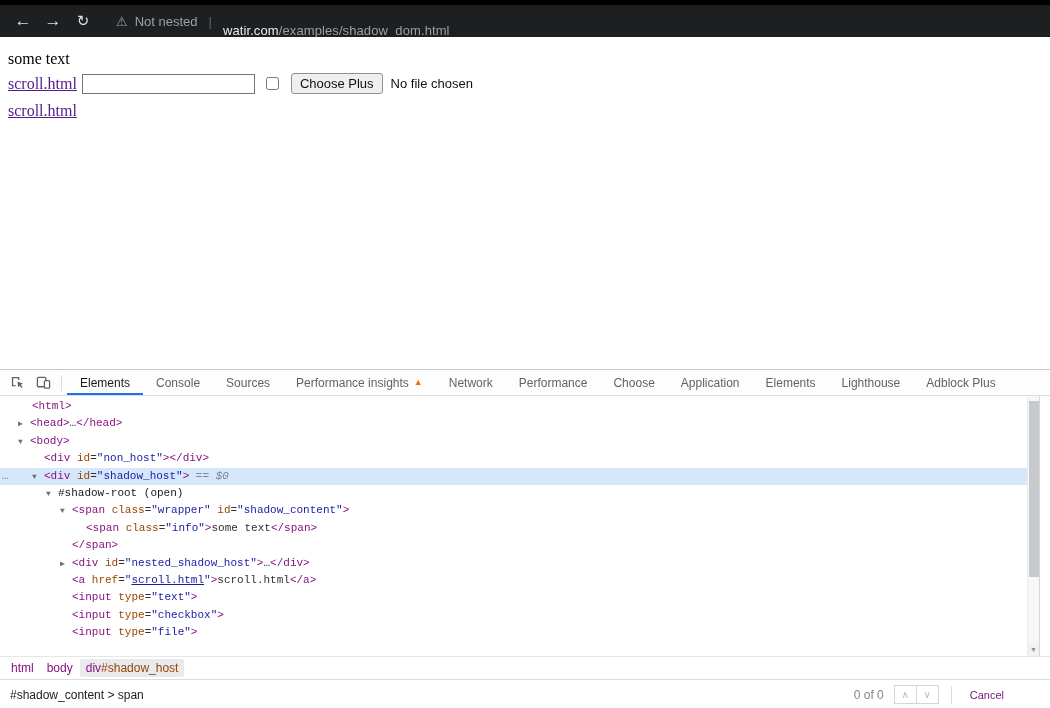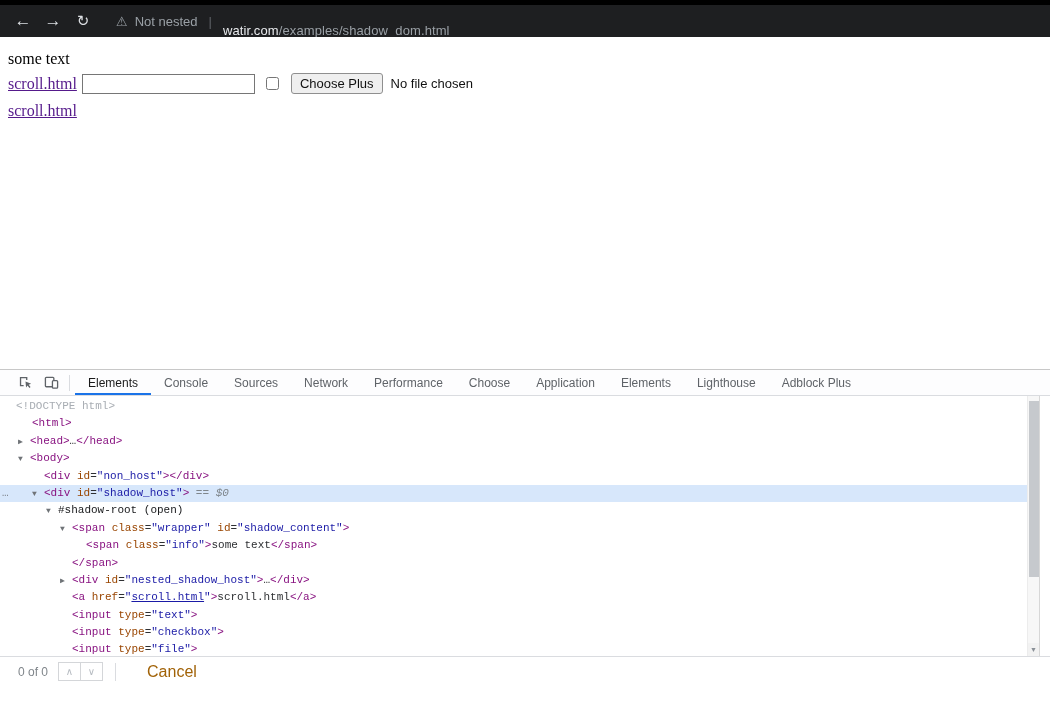--- a/index.html
+++ b/index.html
@@ -31,21 +31,21 @@
   .pg-check{width:13px;height:13px;margin-left:11px;}
   .file-btn{margin-left:9px;font-family:"Liberation Sans",sans-serif;font-size:13px;
     background:#efefef;border:1px solid #8f8f8f;border-radius:3px;padding:2px 8px;color:#111;cursor:pointer;}
   .file-status{margin-left:8px;font-family:"Liberation Sans",sans-serif;font-size:13px;color:#111;}
   .pg-link-2{display:inline-block;margin-top:6px;}
 
   
   .devtools{position:absolute;top:369px;left:0;right:0;bottom:0;background:#fff;
     border-top:1px solid #c8c8c8;box-sizing:border-box;}
   .dt-tabbar{height:26px;border-bottom:1px solid #dadce0;display:flex;align-items:center;
-    box-sizing:border-box;background:#fdfdfe;padding-left:12px;}
+    box-sizing:border-box;background:#fdfdfe;padding-left:4px;}
   .dt-icon{width:26px;height:25px;display:flex;align-items:center;justify-content:center;cursor:pointer;}
   .dt-sep{width:1px;height:16px;background:#dadce0;margin:0 5px;}
   .dt-tabs{display:flex;height:25px;}
   .dt-tab{padding:0 13px;font-size:12px;color:#5f6368;height:25px;display:flex;
     align-items:center;gap:5px;cursor:pointer;white-space:nowrap;}
   .dt-tab.active{color:#1a1a1a;box-shadow:inset 0 -2px 0 #1a73e8;}
   .tab-icon{color:#e8710a;font-size:9px;line-height:1;}
 
   .dt-tree-wrap{position:relative;height:260px;overflow:hidden;background:#fff;}
   .dt-tree{position:absolute;top:2px;left:0;right:23px;
@@ -81,22 +81,22 @@
   .dt-find{height:30px;border-top:1px solid #dadce0;display:flex;align-items:center;
     box-sizing:border-box;padding-left:8px;background:#fff;}
   .find-input{flex:1;border:none;outline:none;font-size:12px;
     font-family:"Liberation Sans",sans-serif;color:#202124;background:transparent;}
   .find-matches{color:#80868b;font-size:12px;margin:0 10px;white-space:nowrap;}
   .chev-group{display:flex;}
   .chev{width:23px;height:19px;border:1px solid #d4d6d9;background:#fff;color:#b6bbc1;
     font-size:10px;line-height:1;padding:0;cursor:default;}
   .chev + .chev{margin-left:-1px;}
   .find-div{width:1px;height:18px;background:#dadce0;margin:0 12px;}
-  .find-cancel{border:none;background:none;color:#a16207;font-size:16px;
-    margin-right:40px;padding:2px 6px;cursor:pointer;white-space:nowrap;margin-left:13px;}
+  .find-cancel{border:none;background:none;color:#701a75;font-size:11px;
+    margin-right:40px;padding:2px 6px;cursor:pointer;white-space:nowrap;}
 </style>
 </head>
 <body>
 
 <div class="browser-bar">
   <div class="nav-btn">
     <span>←</span>
   </div>
   <div class="nav-btn">
     <span>→</span>
@@ -146,20 +146,24 @@
         <div class="dt-tab active">
           <span>Elements</span>
         </div>
         <div class="dt-tab">
           <span>Console</span>
         </div>
         <div class="dt-tab">
           <span>Sources</span>
         </div>
         <div class="dt-tab">
+          <span>Performance insights</span>
+          <span class="tab-icon">▲</span>
+        </div>
+        <div class="dt-tab">
           <span>Network</span>
         </div>
         <div class="dt-tab">
           <span>Performance</span>
         </div>
         <div class="dt-tab">
           <span>Choose</span>
         </div>
         <div class="dt-tab">
           <span>Application</span>
@@ -171,21 +175,20 @@
           <span>Lighthouse</span>
         </div>
         <div class="dt-tab">
           <span>Adblock Plus</span>
         </div>
       </div>
   </div>
 
   <div class="dt-tree-wrap">
     <div class="dt-tree">
-        <div class="tree-row" style="padding-left: 16px;"><span class="tk-doctype">&lt;!DOCTYPE html&gt;</span></div>
         <div class="tree-row" style="padding-left: 32px;"><span class="tk-tag">&lt;html&gt;</span></div>
         <div class="tree-row" style="padding-left: 30px;"><span class="arrow" style="left: 18px;">▶</span><span class="tk-tag">&lt;head&gt;</span><span class="tk-text">…</span><span class="tk-tag">&lt;/head&gt;</span></div>
         <div class="tree-row" style="padding-left: 30px;"><span class="arrow" style="left: 18px;">▼</span><span class="tk-tag">&lt;body&gt;</span></div>
         <div class="tree-row" style="padding-left: 44px;"><span class="tk-tag">&lt;div</span><span class="tk-text"> </span><span class="tk-attr">id</span><span class="tk-text">=</span><span class="tk-val">"non_host"</span><span class="tk-tag">&gt;&lt;/div&gt;</span></div>
         <div class="tree-row selected" style="padding-left: 44px;"><span class="gutter">…</span><span class="arrow" style="left: 32px;">▼</span><span class="tk-tag">&lt;div</span><span class="tk-text"> </span><span class="tk-attr">id</span><span class="tk-text">=</span><span class="tk-val">"shadow_host"</span><span class="tk-tag">&gt;</span><span class="tk-meta"> == $0</span></div>
         <div class="tree-row" style="padding-left: 58px;"><span class="arrow" style="left: 46px;">▼</span><span class="tk-shadow">#shadow-root (open)</span></div>
         <div class="tree-row" style="padding-left: 72px;"><span class="arrow" style="left: 60px;">▼</span><span class="tk-tag">&lt;span</span><span class="tk-text"> </span><span class="tk-attr">class</span><span class="tk-text">=</span><span class="tk-val">"wrapper"</span><span class="tk-text"> </span><span class="tk-attr">id</span><span class="tk-text">=</span><span class="tk-val">"shadow_content"</span><span class="tk-tag">&gt;</span></div>
         <div class="tree-row" style="padding-left: 86px;"><span class="tk-tag">&lt;span</span><span class="tk-text"> </span><span class="tk-attr">class</span><span class="tk-text">=</span><span class="tk-val">"info"</span><span class="tk-tag">&gt;</span><span class="tk-text">some text</span><span class="tk-tag">&lt;/span&gt;</span></div>
         <div class="tree-row" style="padding-left: 72px;"><span class="tk-tag">&lt;/span&gt;</span></div>
         <div class="tree-row" style="padding-left: 72px;"><span class="arrow" style="left: 60px;">▶</span><span class="tk-tag">&lt;div</span><span class="tk-text"> </span><span class="tk-attr">id</span><span class="tk-text">=</span><span class="tk-val">"nested_shadow_host"</span><span class="tk-tag">&gt;</span><span class="tk-text">…</span><span class="tk-tag">&lt;/div&gt;</span></div>
@@ -194,22 +197,28 @@
         <div class="tree-row" style="padding-left: 72px;"><span class="tk-tag">&lt;input</span><span class="tk-text"> </span><span class="tk-attr">type</span><span class="tk-text">=</span><span class="tk-val">"checkbox"</span><span class="tk-tag">&gt;</span></div>
         <div class="tree-row" style="padding-left: 72px;"><span class="tk-tag">&lt;input</span><span class="tk-text"> </span><span class="tk-attr">type</span><span class="tk-text">=</span><span class="tk-val">"file"</span><span class="tk-tag">&gt;</span></div>
       </div>
     <div class="v-scroll">
       <div class="v-thumb"></div>
       <div class="v-down">▼</div>
     </div>
     <div class="right-strip"></div>
   </div>
 
+  <div class="dt-crumbs">
+      <div class="crumb"><span class="c-tag">html</span></div>
+      <div class="crumb"><span class="c-tag">body</span></div>
+      <div class="crumb sel"><span class="c-tag">div</span><span class="c-id">#shadow_host</span></div>
+    </div>
 
   <div class="dt-find">
+    <input class="find-input" value="#shadow_content &gt; span" style="">
     <span class="find-matches">0 of 0</span>
     <div class="chev-group">
       <button class="chev">∧</button>
       <button class="chev">∨</button>
     </div>
     <div class="find-div"></div>
     <button class="find-cancel">Cancel</button>
   </div>
 
 </div>

